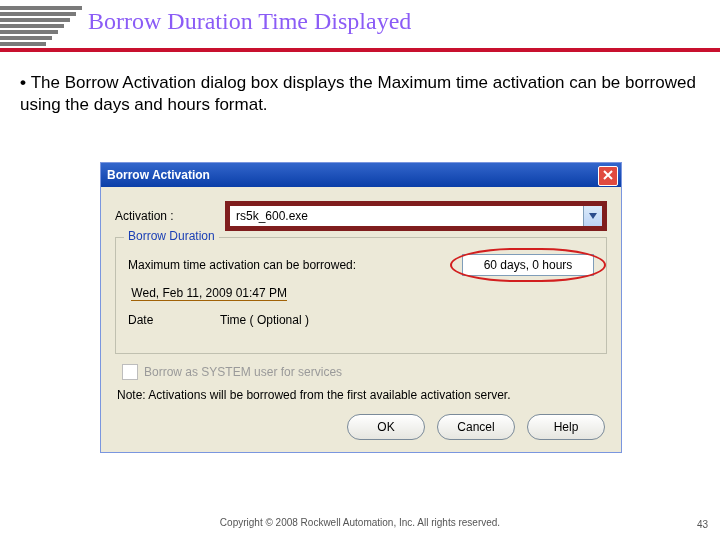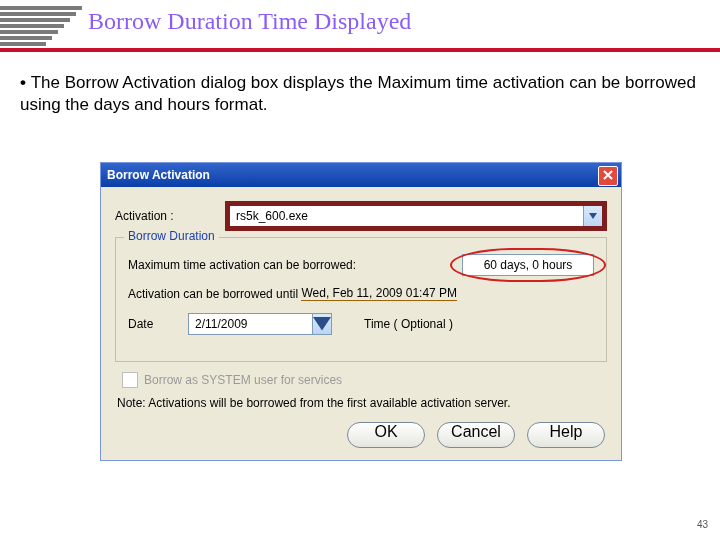--- a/index.html
+++ b/index.html
@@ -37,21 +37,21 @@
   .spin div{height:50%;background:linear-gradient(#dbeaf9,#bcd4f6);display:flex;align-items:center;justify-content:center}
   .spin div+div{border-top:1px solid #7f9db9}
   .spin svg{width:6px;height:4px}
   .maxvalwrap{position:relative;margin-left:auto}
   .maxval{background:#fff;border:1px solid #7f9db9;height:20px;line-height:20px;padding:0 10px;min-width:110px;text-align:center}
   .ring{position:absolute;left:-12px;top:-6px;right:-12px;bottom:-6px;border:2px solid #d21f1f;border-radius:50%/60%;pointer-events:none}
   .sysrow{display:flex;align-items:center;color:#9a9a9a;margin:10px 7px 2px}
   .chk{width:14px;height:14px;border:1px solid #bdbdbd;background:#fff;margin-right:6px}
   .note{margin:8px 2px 0}
   .btnrow{display:flex;justify-content:flex-end;gap:12px;margin:12px 2px 4px}
-  .btn{min-width:76px;height:24px;border:1px solid #7a8a99;background:linear-gradient(#fff,#e6e6e0);border-radius:13px;display:flex;align-items:flex-start;justify-content:center;font-size:16px}
+  .btn{min-width:76px;height:24px;border:1px solid #7a8a99;background:linear-gradient(#fff,#e6e6e0);border-radius:13px;display:flex;align-items:center;justify-content:center;font-size:12px}
 </style>
 </head>
 <body>
 <div class="slide">
 
   <div class="deco-bars">
     <div style="width:82px"></div>
       <div style="width:76px"></div>
       <div style="width:70px"></div>
     <div style="width:64px"></div>
@@ -97,34 +97,26 @@
 
         <div class="brow">
           <div>Maximum time activation can be borrowed:</div>
           <div class="maxvalwrap">
             <div class="maxval">60 days, 0 hours</div>
             <div class="ring"></div>
           </div>
         </div>
 
         <div class="brow" style="margin-top:10px">
-          <span>Activation can be borrowed until</span>&nbsp;
+          &nbsp;
           <span class="until">Wed, Feb 11, 2009 01:47 PM</span>
         </div>
 
         <div class="brow" style="margin-top:12px">
           <div class="dtlbl">Date</div>
-          <div class="dateinp">
-            <span>2/11/2009</span>
-            <span class="dd">
-              <svg viewBox="0 0 8 6">
-                  <path d="M0 0 L4 6 L8 0 Z" fill="#2b4d8c"></path>
-                </svg>
-            </span>
-          </div>
           <div class="tlbl">Time ( Optional )</div>
         </div>
       </div>
 
       <div class="sysrow">
         <div class="chk"></div>
         <span>Borrow as SYSTEM user for services</span>
       </div>
 
       <div class="note">Note: Activations will be borrowed from the first available activation server.</div>
@@ -136,14 +128,15 @@
         <div class="btn">
             <span>Cancel</span>
           </div>
         <div class="btn">
             <span>Help</span>
           </div>
       </div>
     </div>
   </div>
 
+  <div class="footer">Copyright © 2008 Rockwell Automation, Inc. All rights reserved.</div>
   <div class="pagenum">43</div>
 </div>
 
 </body></html>

